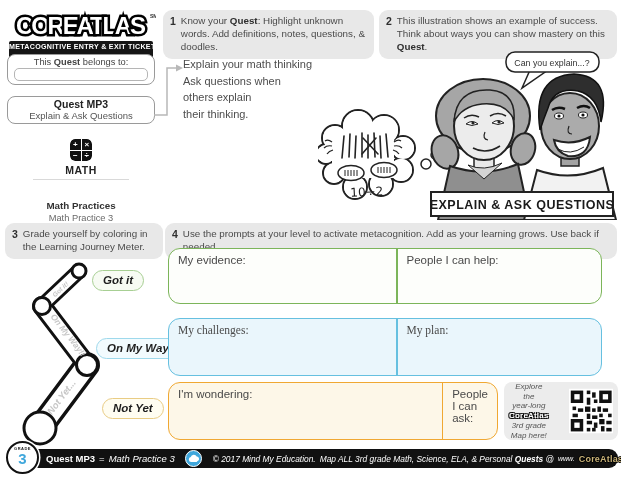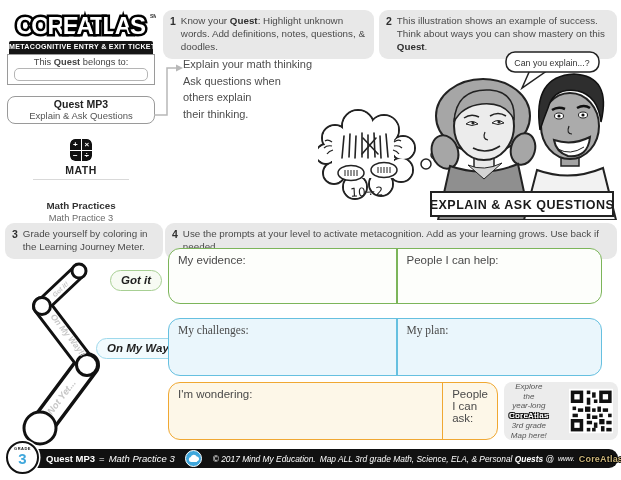--- a/index.html
+++ b/index.html
@@ -20,21 +20,21 @@
   .sec-header b{ color:#2f2f2f; }
 
   
   .tagline-bar{
     left:9px; top:41px; width:144px; background:#151515; color:#fff;
     font-size:7.1px; font-weight:bold; letter-spacing:.3px; text-align:center;
     padding:2px 0 7px; border-radius:2px; white-space:nowrap;
   }
   .belongs-box{
     left:7px; top:54px; width:148px; height:31px; background:#fff;
-    border:1.5px solid #9a9a9a; border-radius:0; text-align:center;
+    border:1.5px solid #9a9a9a; border-radius:8px; text-align:center;
   }
   .belongs-label{ font-size:9.3px; color:#444; margin-top:2px; }
   .belongs-input{
     display:block; width:134px; height:13px; margin:1px auto 0;
     border:1px solid #b5b5b5; border-radius:5px; background:#fff;
     font-size:9px; padding:0 4px; font-family:"Liberation Sans",sans-serif;
   }
   .quest-card{
     left:7px; top:96px; width:148px; height:28px; background:#fff;
     border:1.5px solid #9a9a9a; border-radius:8px; text-align:center; padding-top:1px;
@@ -321,22 +321,23 @@
       <circle cx="87" cy="113" r="10.5"></circle>
       <circle cx="40" cy="176" r="16"></circle>
     </g>
     <g font-family="Liberation Sans, sans-serif" font-weight="bold" font-style="italic" fill="#c6c6c6" text-anchor="middle">
       <text font-size="6.5" transform="translate(62,39) rotate(-43)">Got it!</text>
       <text font-size="8.5" transform="translate(66,85) rotate(52)">On My Way!!</text>
       <text font-size="9.5" transform="translate(64,147) rotate(-53)">Not Yet...</text>
     </g>
   </svg>
 
-  <div class="pill pill-got" style="left:110px;top:270px">Got it</div>
+  <div class="pill pill-got" style="left:92px;top:270px">Got it</div>
   <div class="pill pill-way" style="left:96px;top:338px">On My Way</div>
+  <div class="pill pill-not" style="left:102px;top:398px">Not Yet</div>
 
   <div class="prompt-box box-green" style="left:168px;top:248px;width:434px;height:56px">
     <div class="prompt-cell" style="width:227px">My evidence:</div>
     <div class="prompt-div"></div>
     <div class="prompt-cell" style="flex:1">People I can help:</div>
   </div>
 
   <div class="prompt-box box-blue" style="left:168px;top:318px;width:434px;height:58px">
     <div class="prompt-cell" style="width:227px">My challenges:</div>
     <div class="prompt-div"></div>

